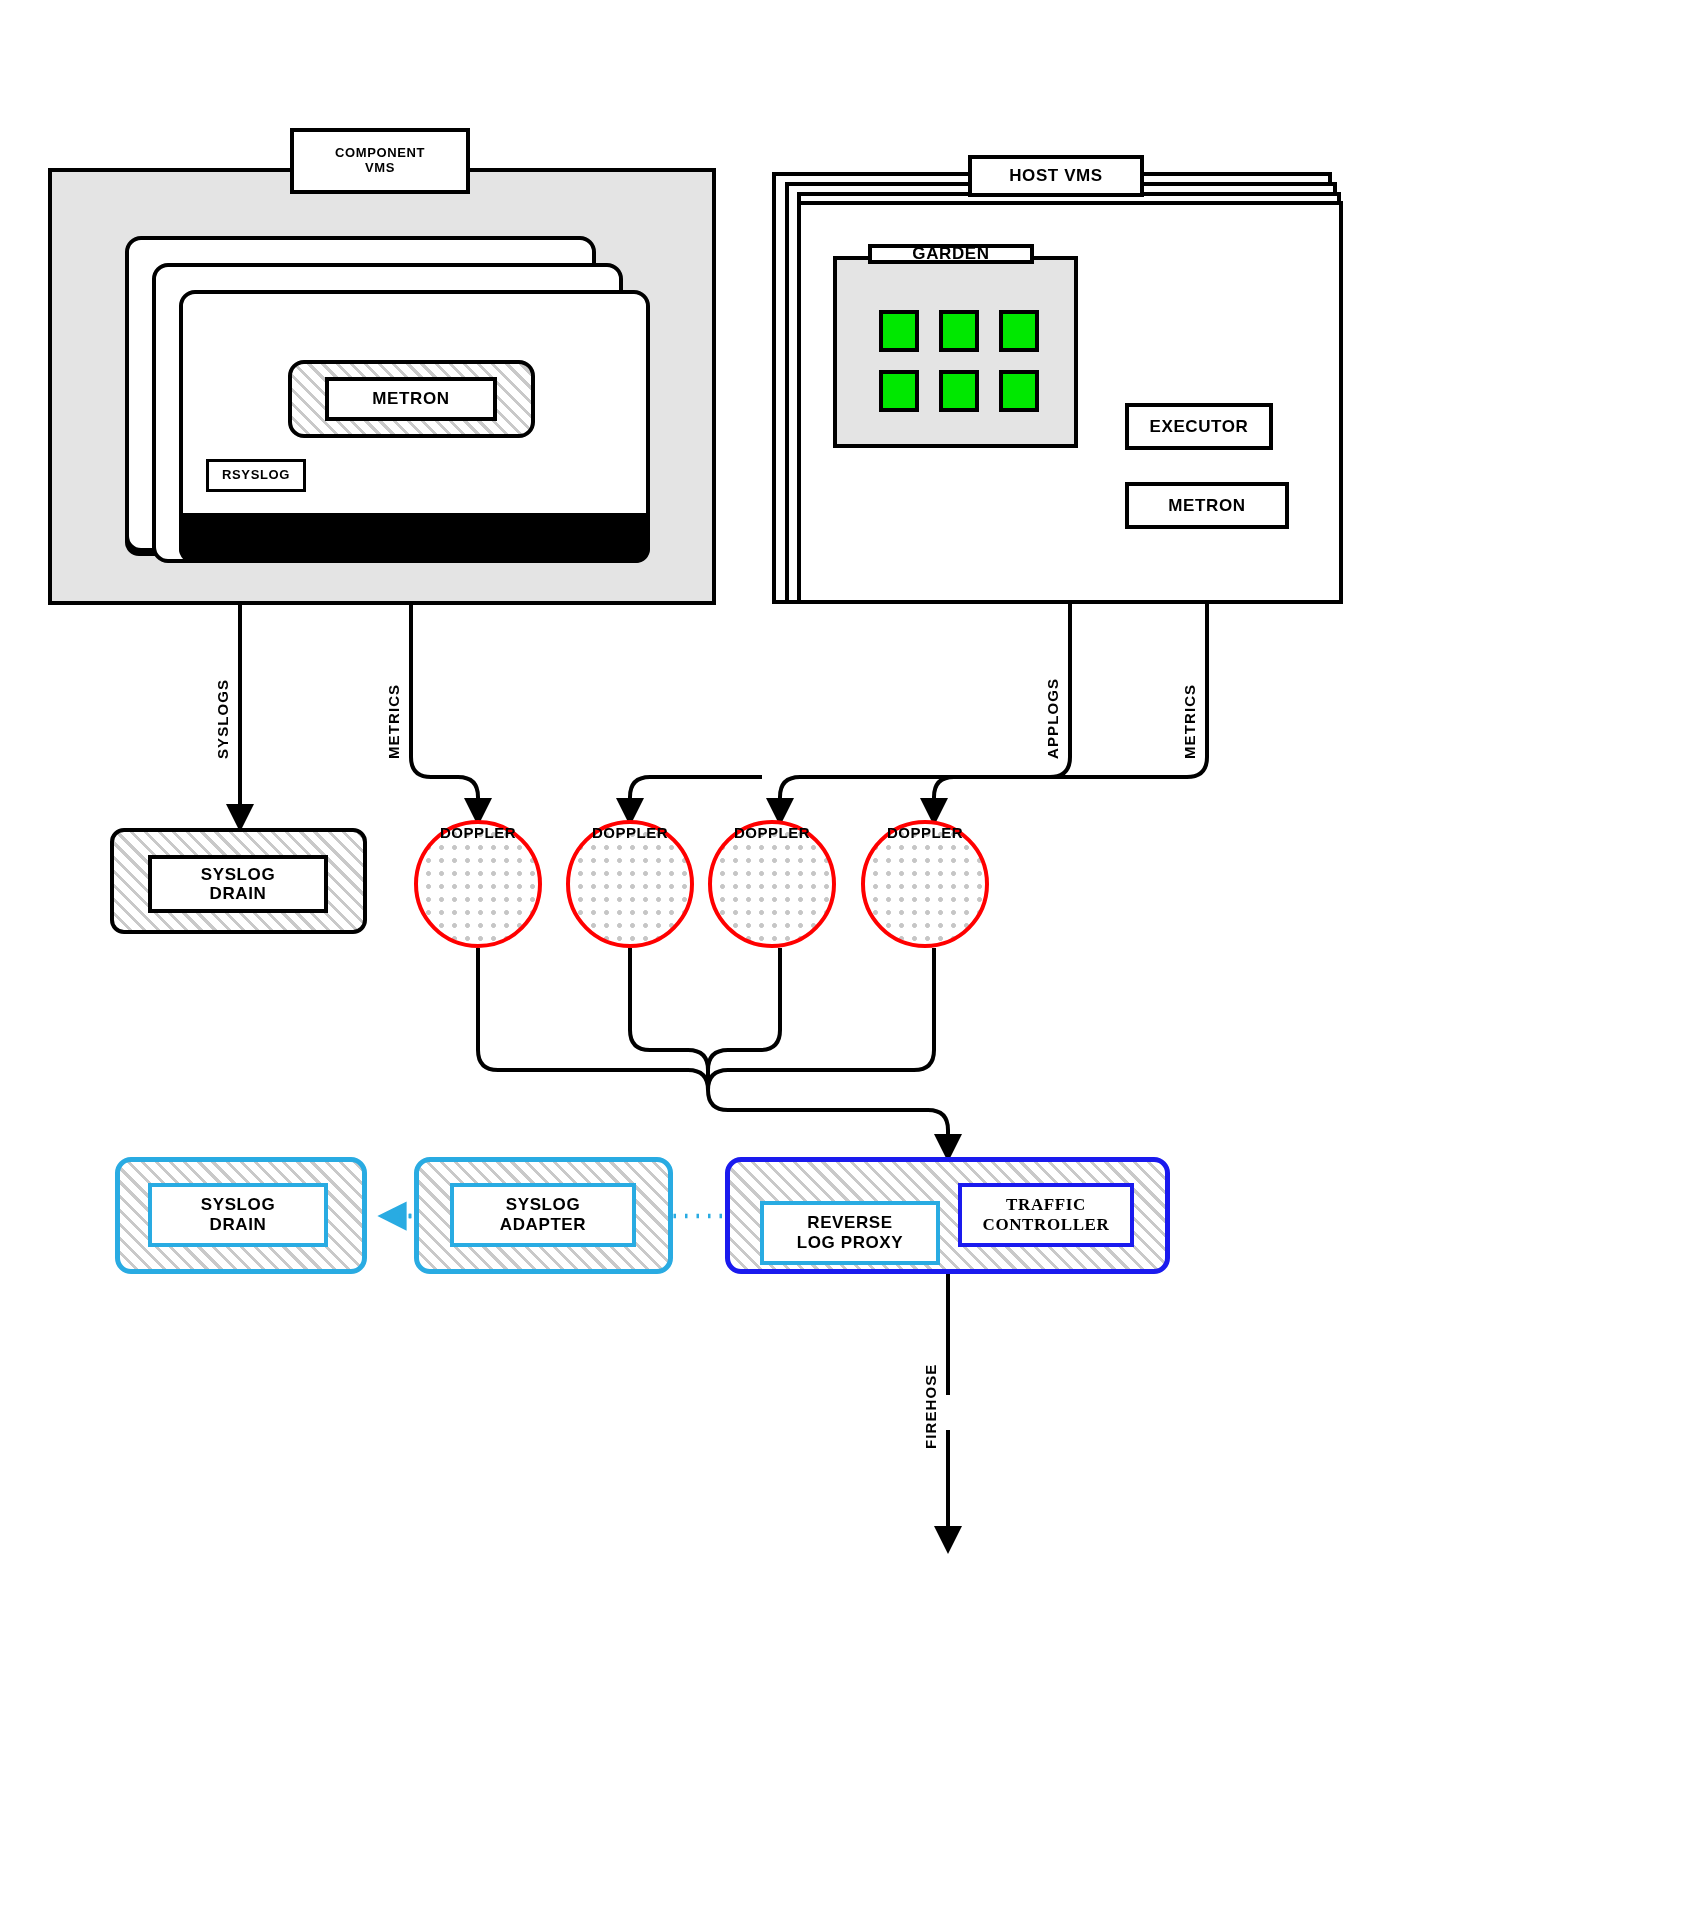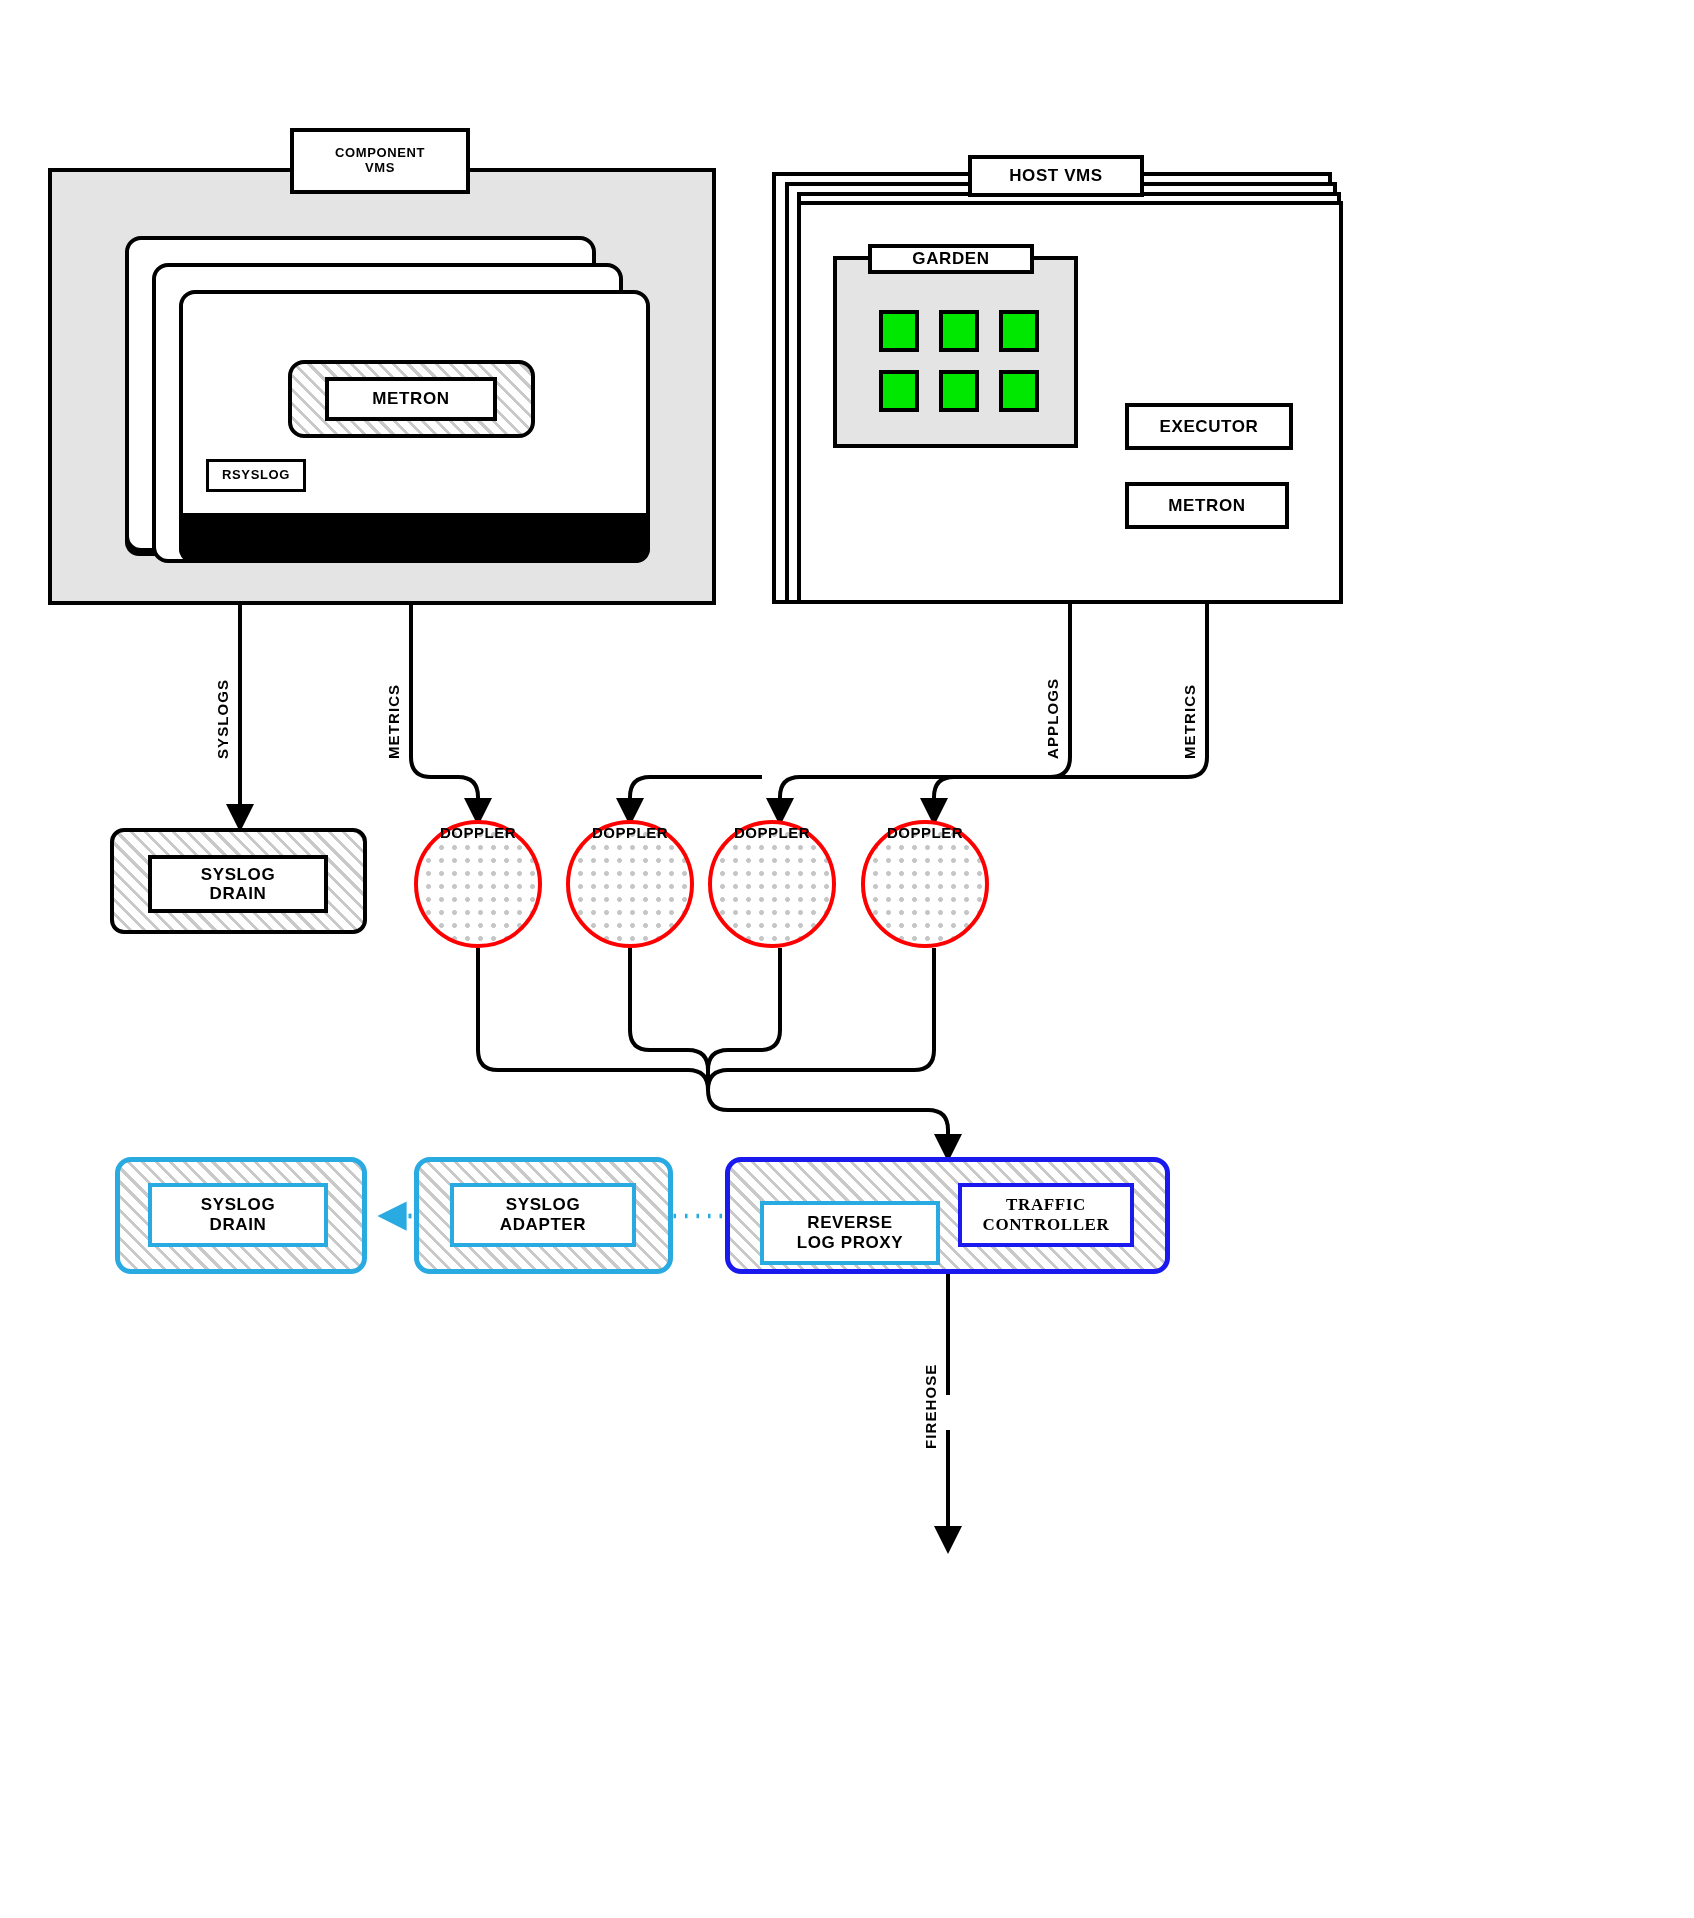--- a/index.html
+++ b/index.html
@@ -57,27 +57,27 @@
   
   #hostvm-title{left:968px;top:155px;width:176px;height:42px;font-size:17px;}
   .hostcard{background:#fff;border:4px solid #000;box-sizing:border-box;}
   #hv4{left:772px;top:172px;width:560px;height:432px;}
   #hv3{left:785px;top:182px;width:552px;height:422px;}
   #hv2{left:797px;top:192px;width:544px;height:412px;}
   #hv1{left:797px;top:201px;width:546px;height:403px;}
 
   #garden-panel{left:833px;top:256px;width:245px;height:192px;
                 background:#e4e4e4;border:4px solid #000;}
-  #garden-title{left:868px;top:244px;width:166px;height:30px;font-size:17px;}
+  #garden-title{left:868px;top:244px;width:166px;height:20px;font-size:17px;}
   .cellgrid{position:absolute;left:879px;top:310px;width:160px;height:104px;
             display:grid;grid-template-columns:repeat(3,40px);
             grid-template-rows:repeat(2,42px);gap:18px 20px;}
   .cell{background:#00e800;border:4px solid #000;box-sizing:border-box;}
 
-  #executor-box{left:1125px;top:403px;width:168px;height:47px;font-size:17px;}
+  #executor-box{left:1125px;top:403px;width:148px;height:47px;font-size:17px;}
   #metron-host-box{left:1125px;top:482px;width:164px;height:47px;font-size:17px;}
 
   
   .doppler{
     border:4px solid #ff0000;border-radius:50%;width:128px;height:128px;
     display:flex;align-items:flex-start;justify-content:center;
     font-weight:700;font-size:15px;letter-spacing:.5px;color:#000;box-sizing:border-box;
     background-color:#ffffff;
     background-image:radial-gradient(#c6c6c6 2.2px, transparent 2.4px);
     background-size:13px 13px;background-position:4px 4px;

